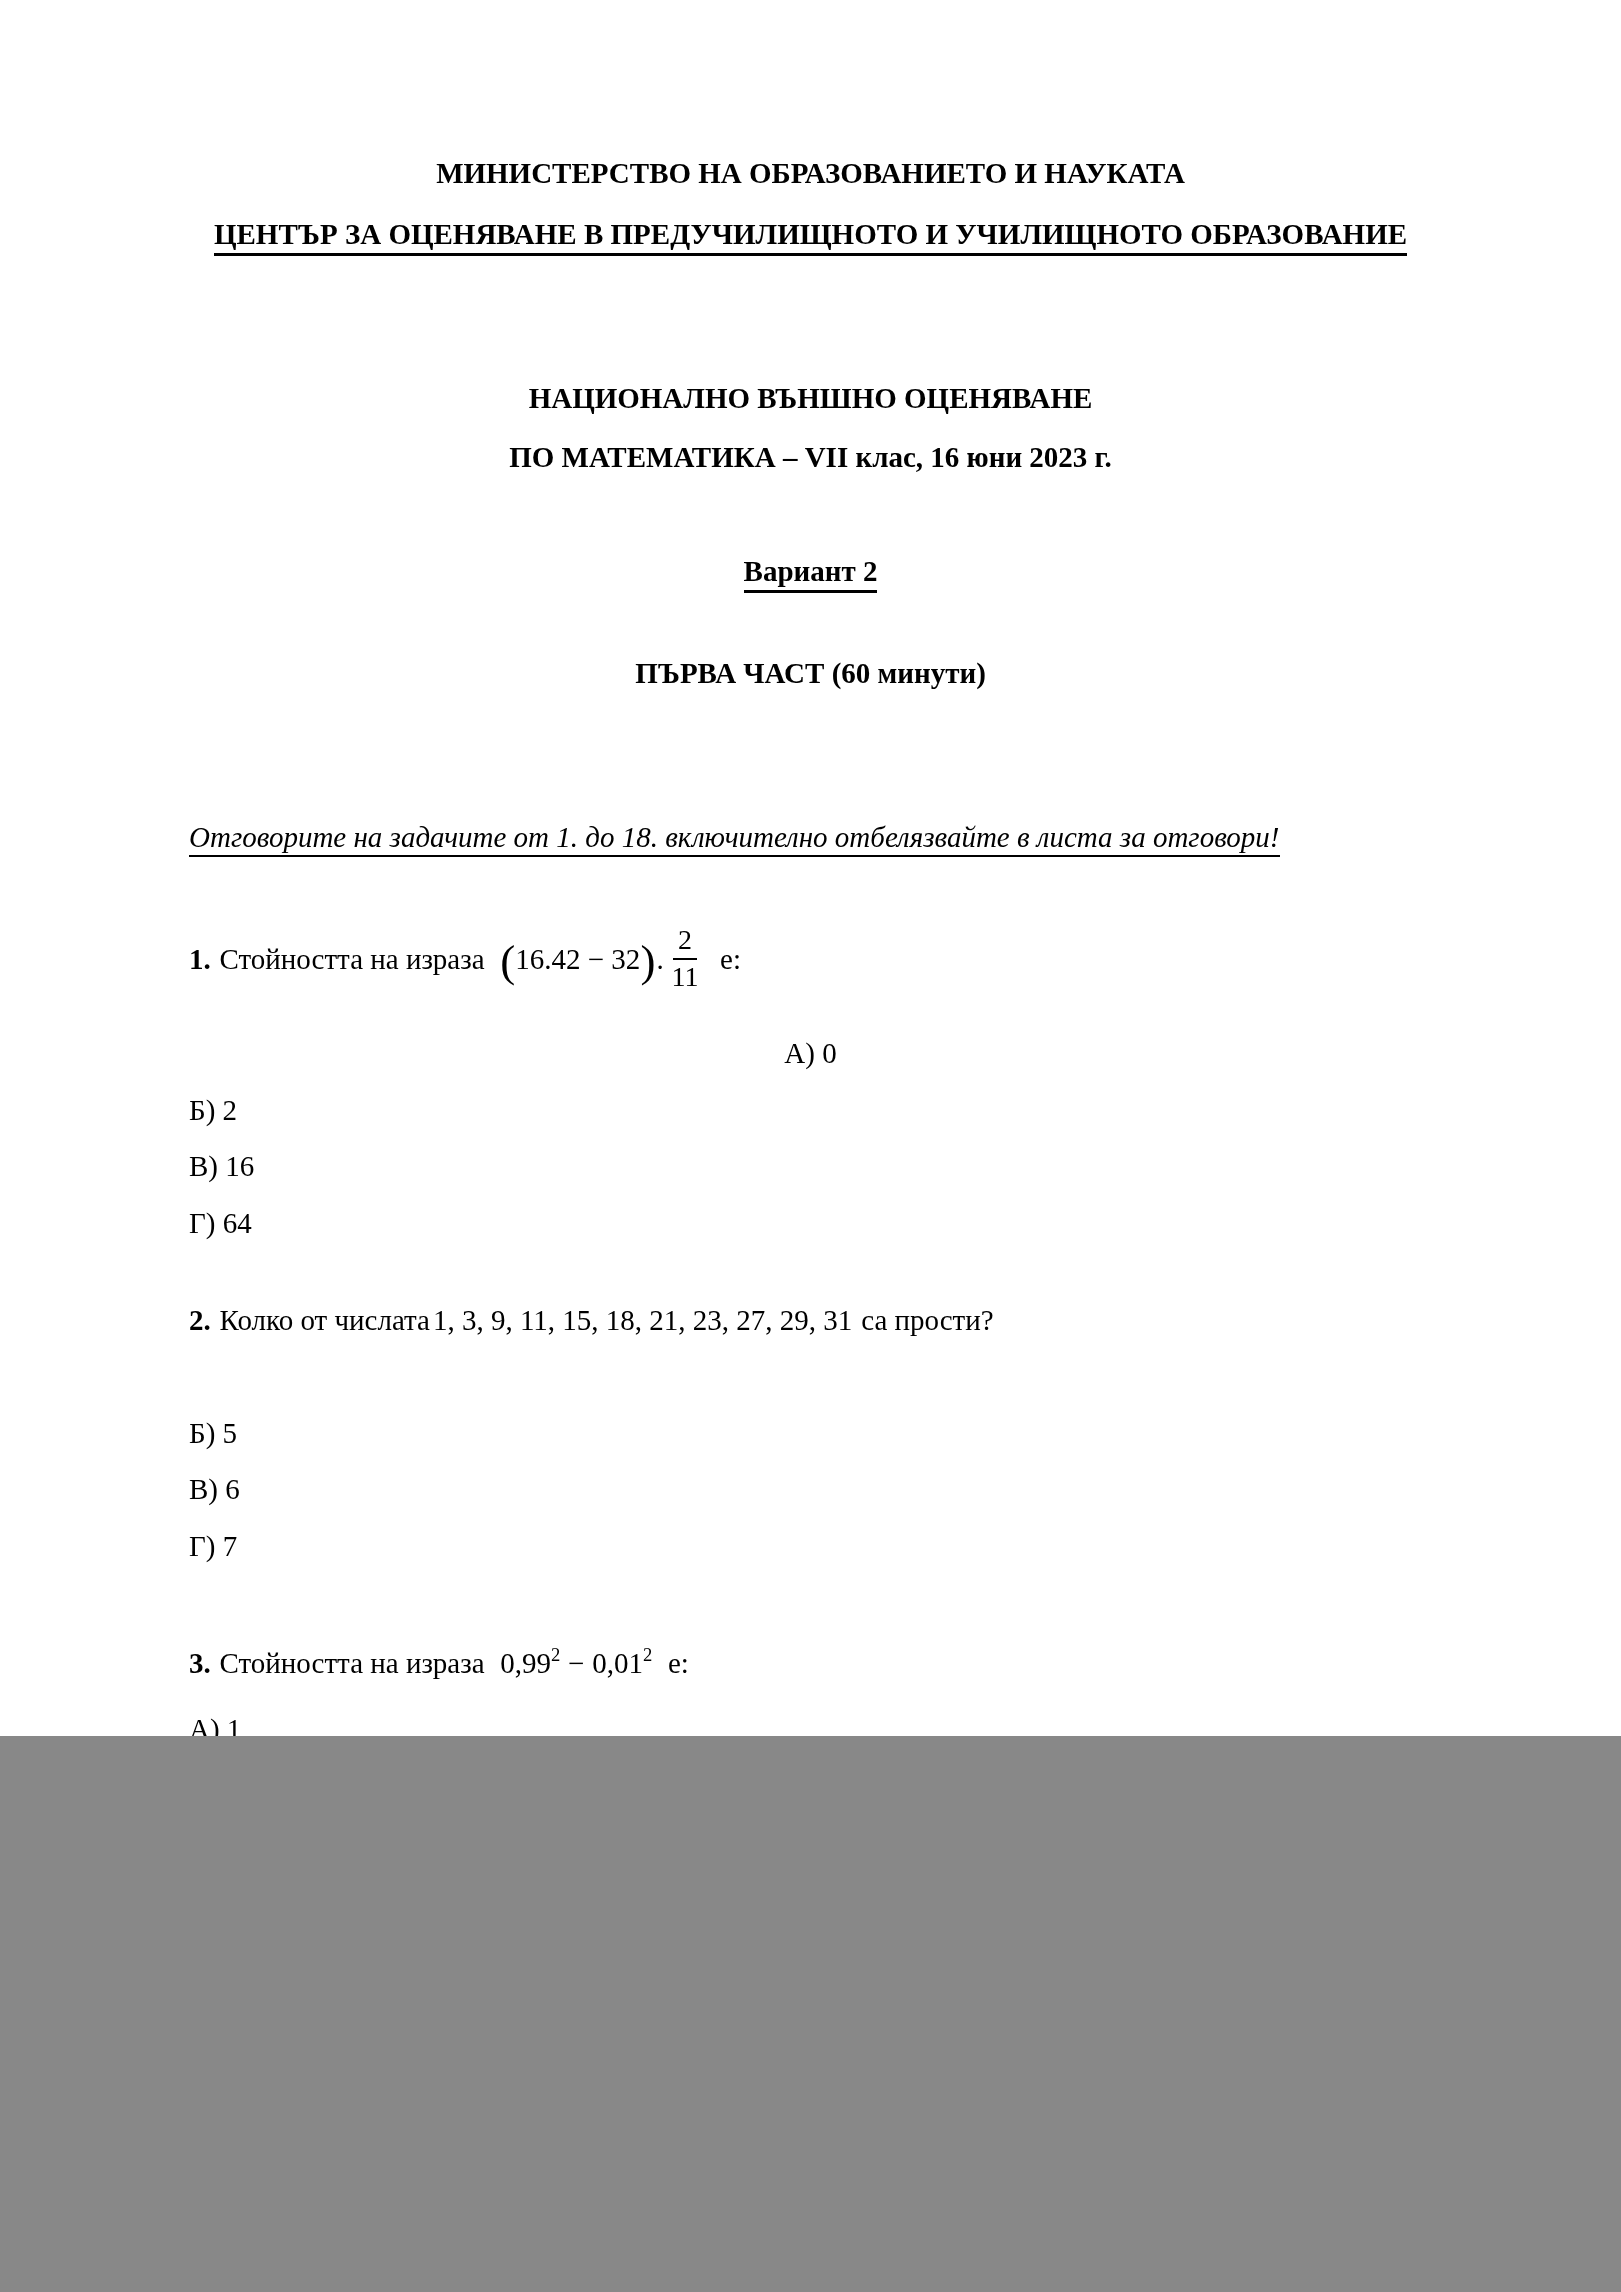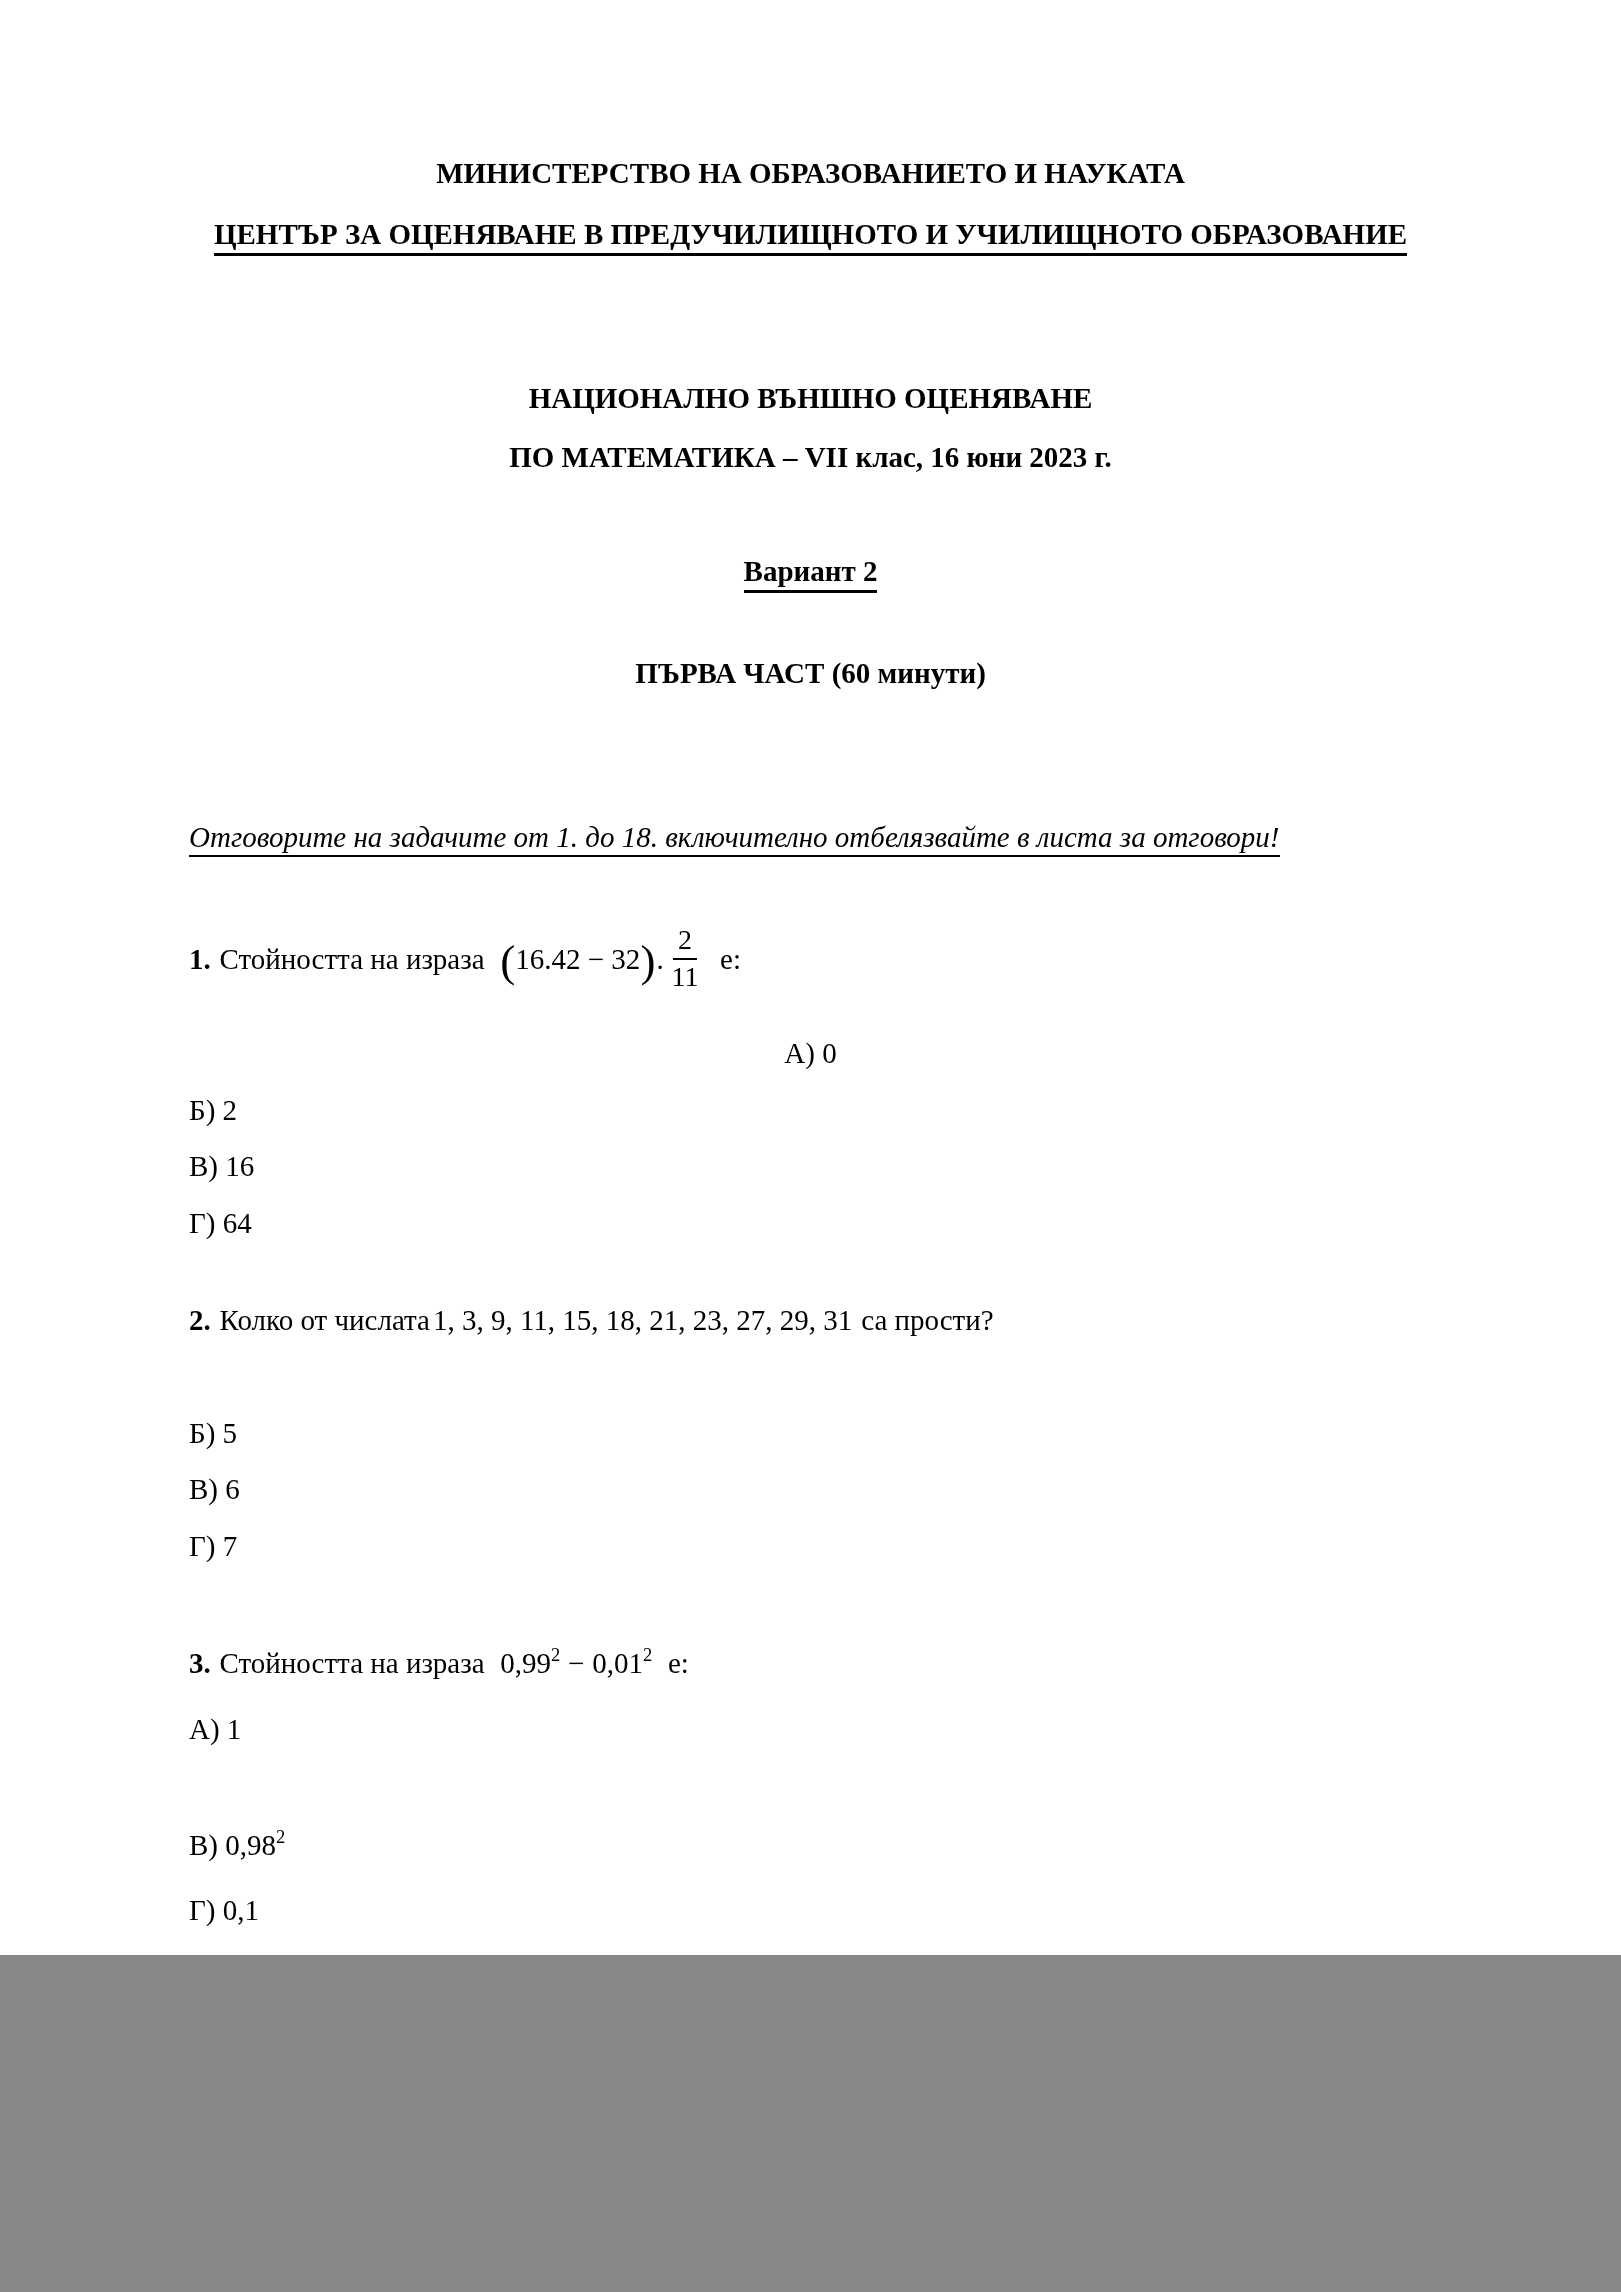--- a/index.html
+++ b/index.html
@@ -1,19 +1,19 @@
 <!DOCTYPE html>
 <html><head>
 <meta charset="utf-8">
 <style>
   html, body { margin: 0; padding: 0; background: #888; }
   .page {
     position: relative;
     width: 1621px;
-    height: 1955px;
+    height: 1736px;
     margin: 0 auto;
     background: #ffffff;
     color: #000000;
     font-family: "Liberation Serif", "DejaVu Serif", serif;
     overflow: hidden;
   }
   .line {
     position: absolute;
     left: 189px;
     right: 189px;

